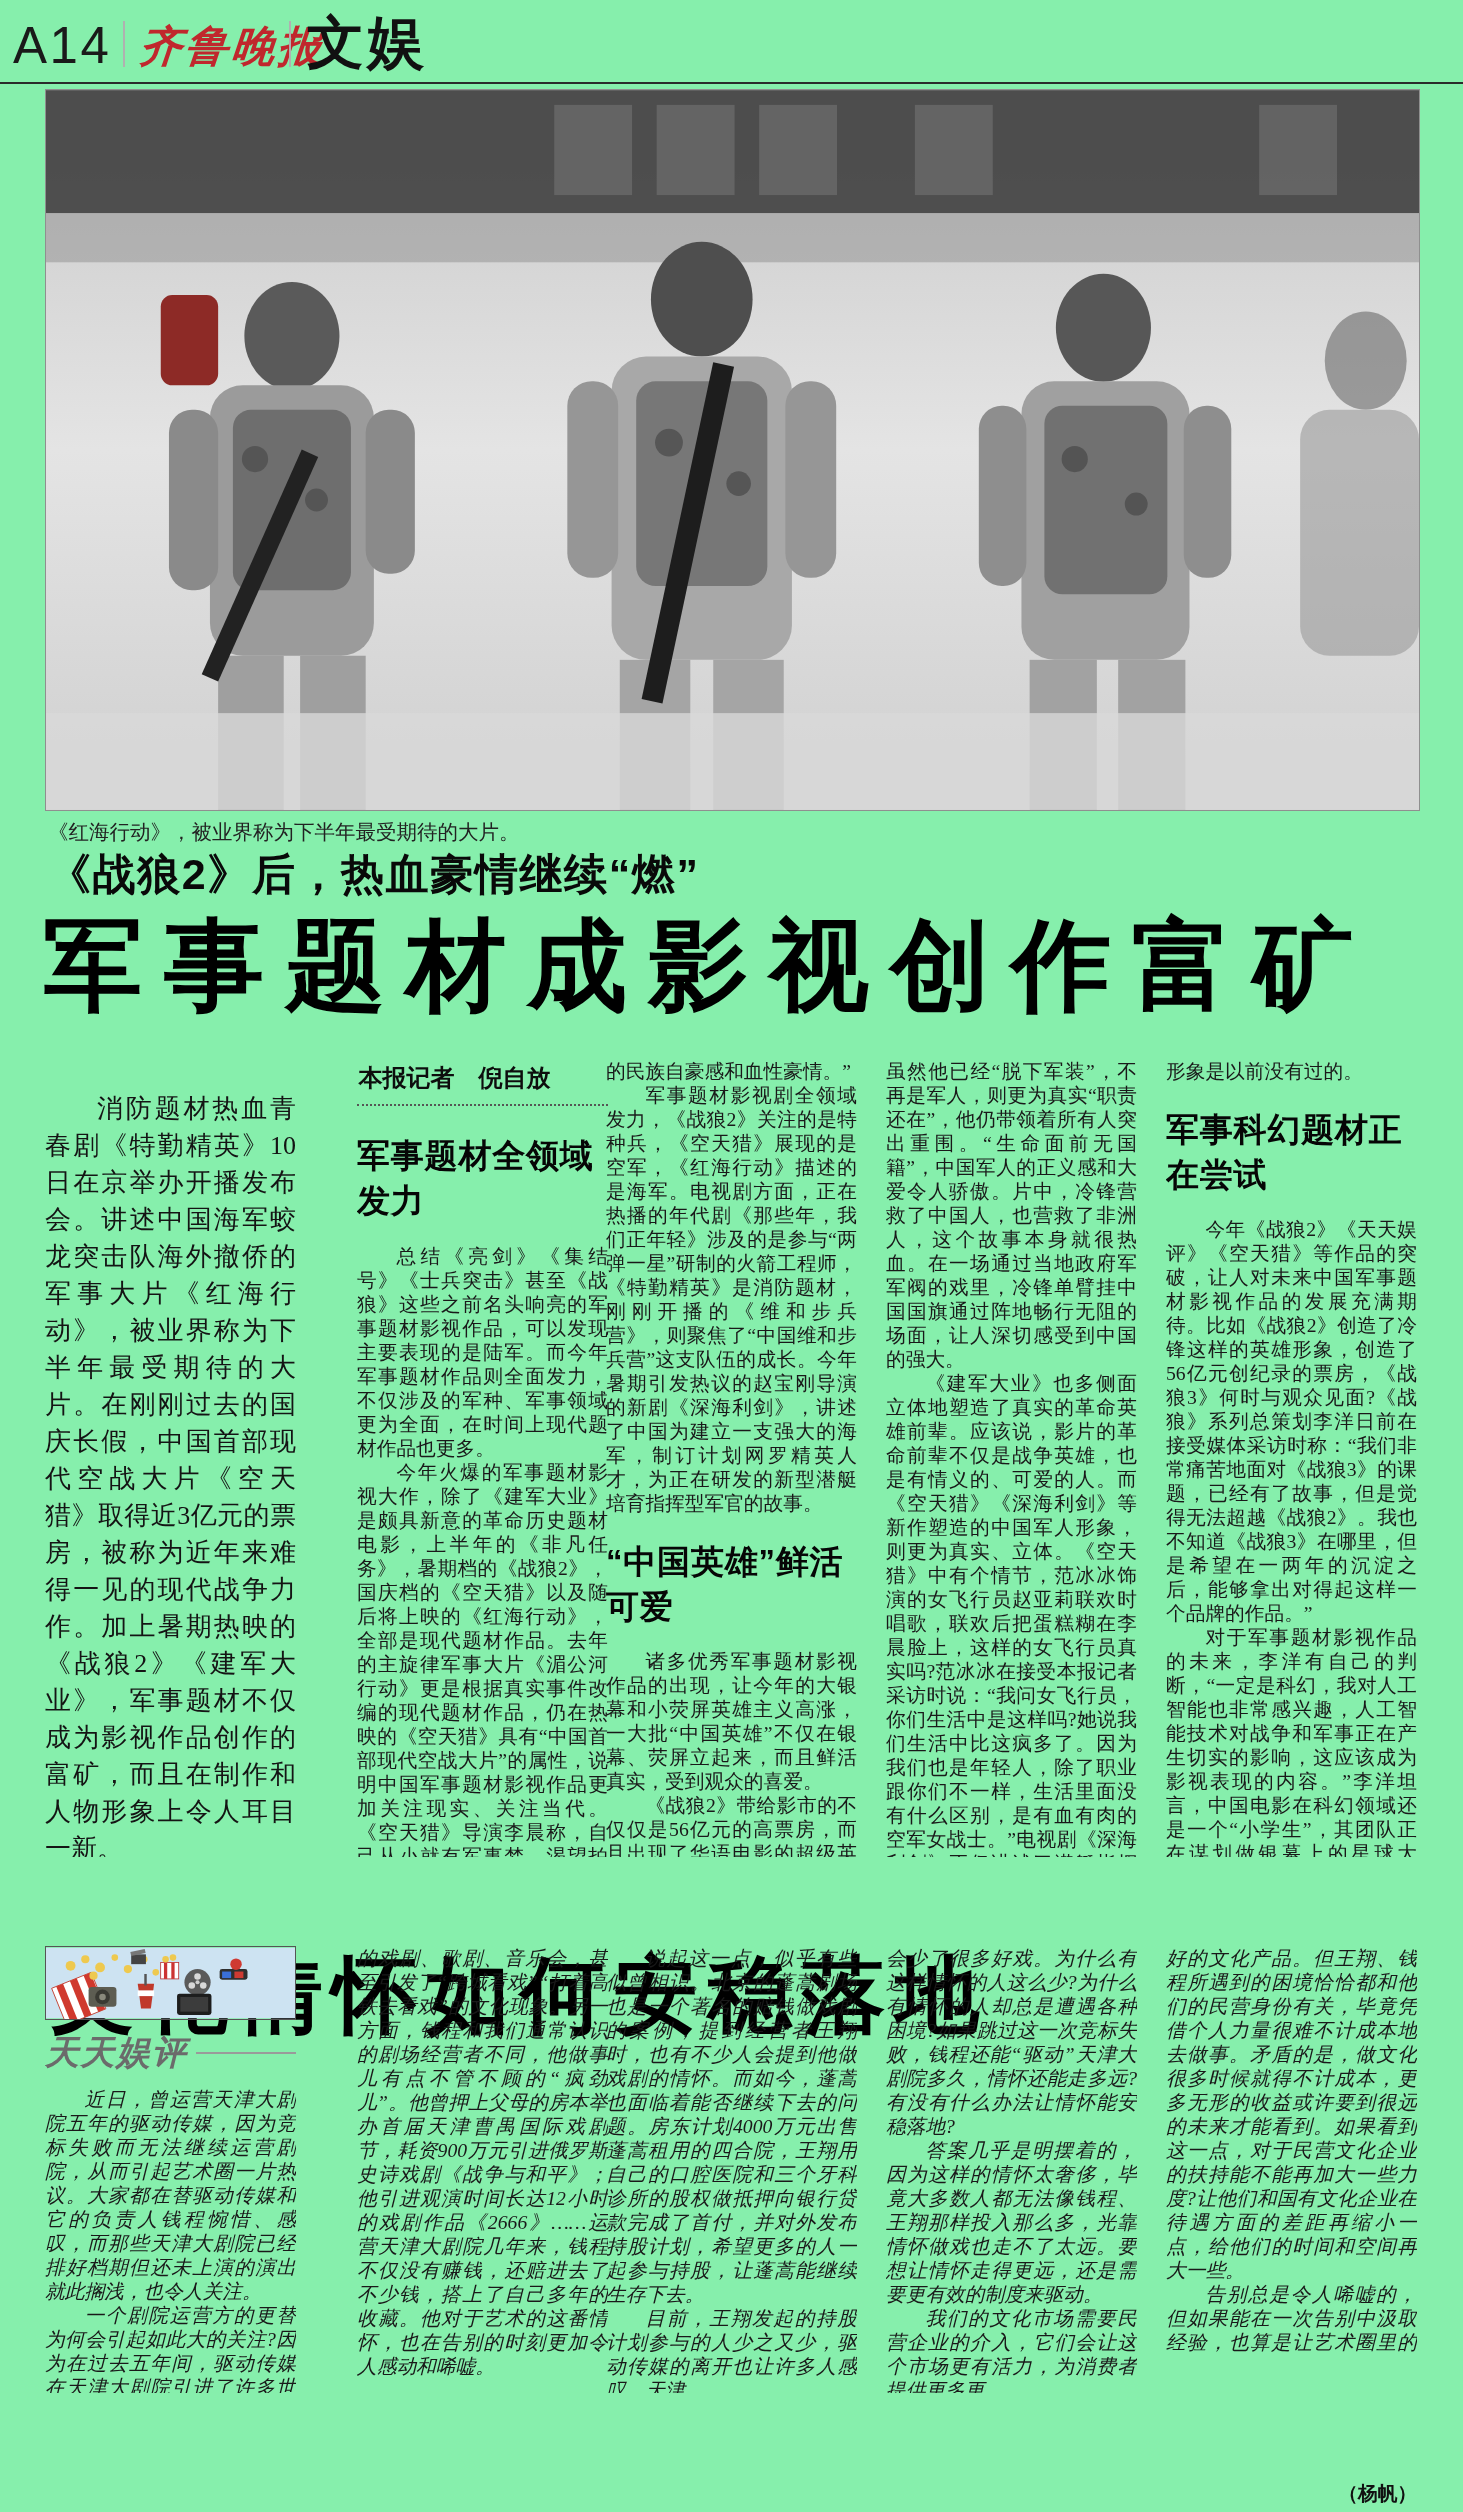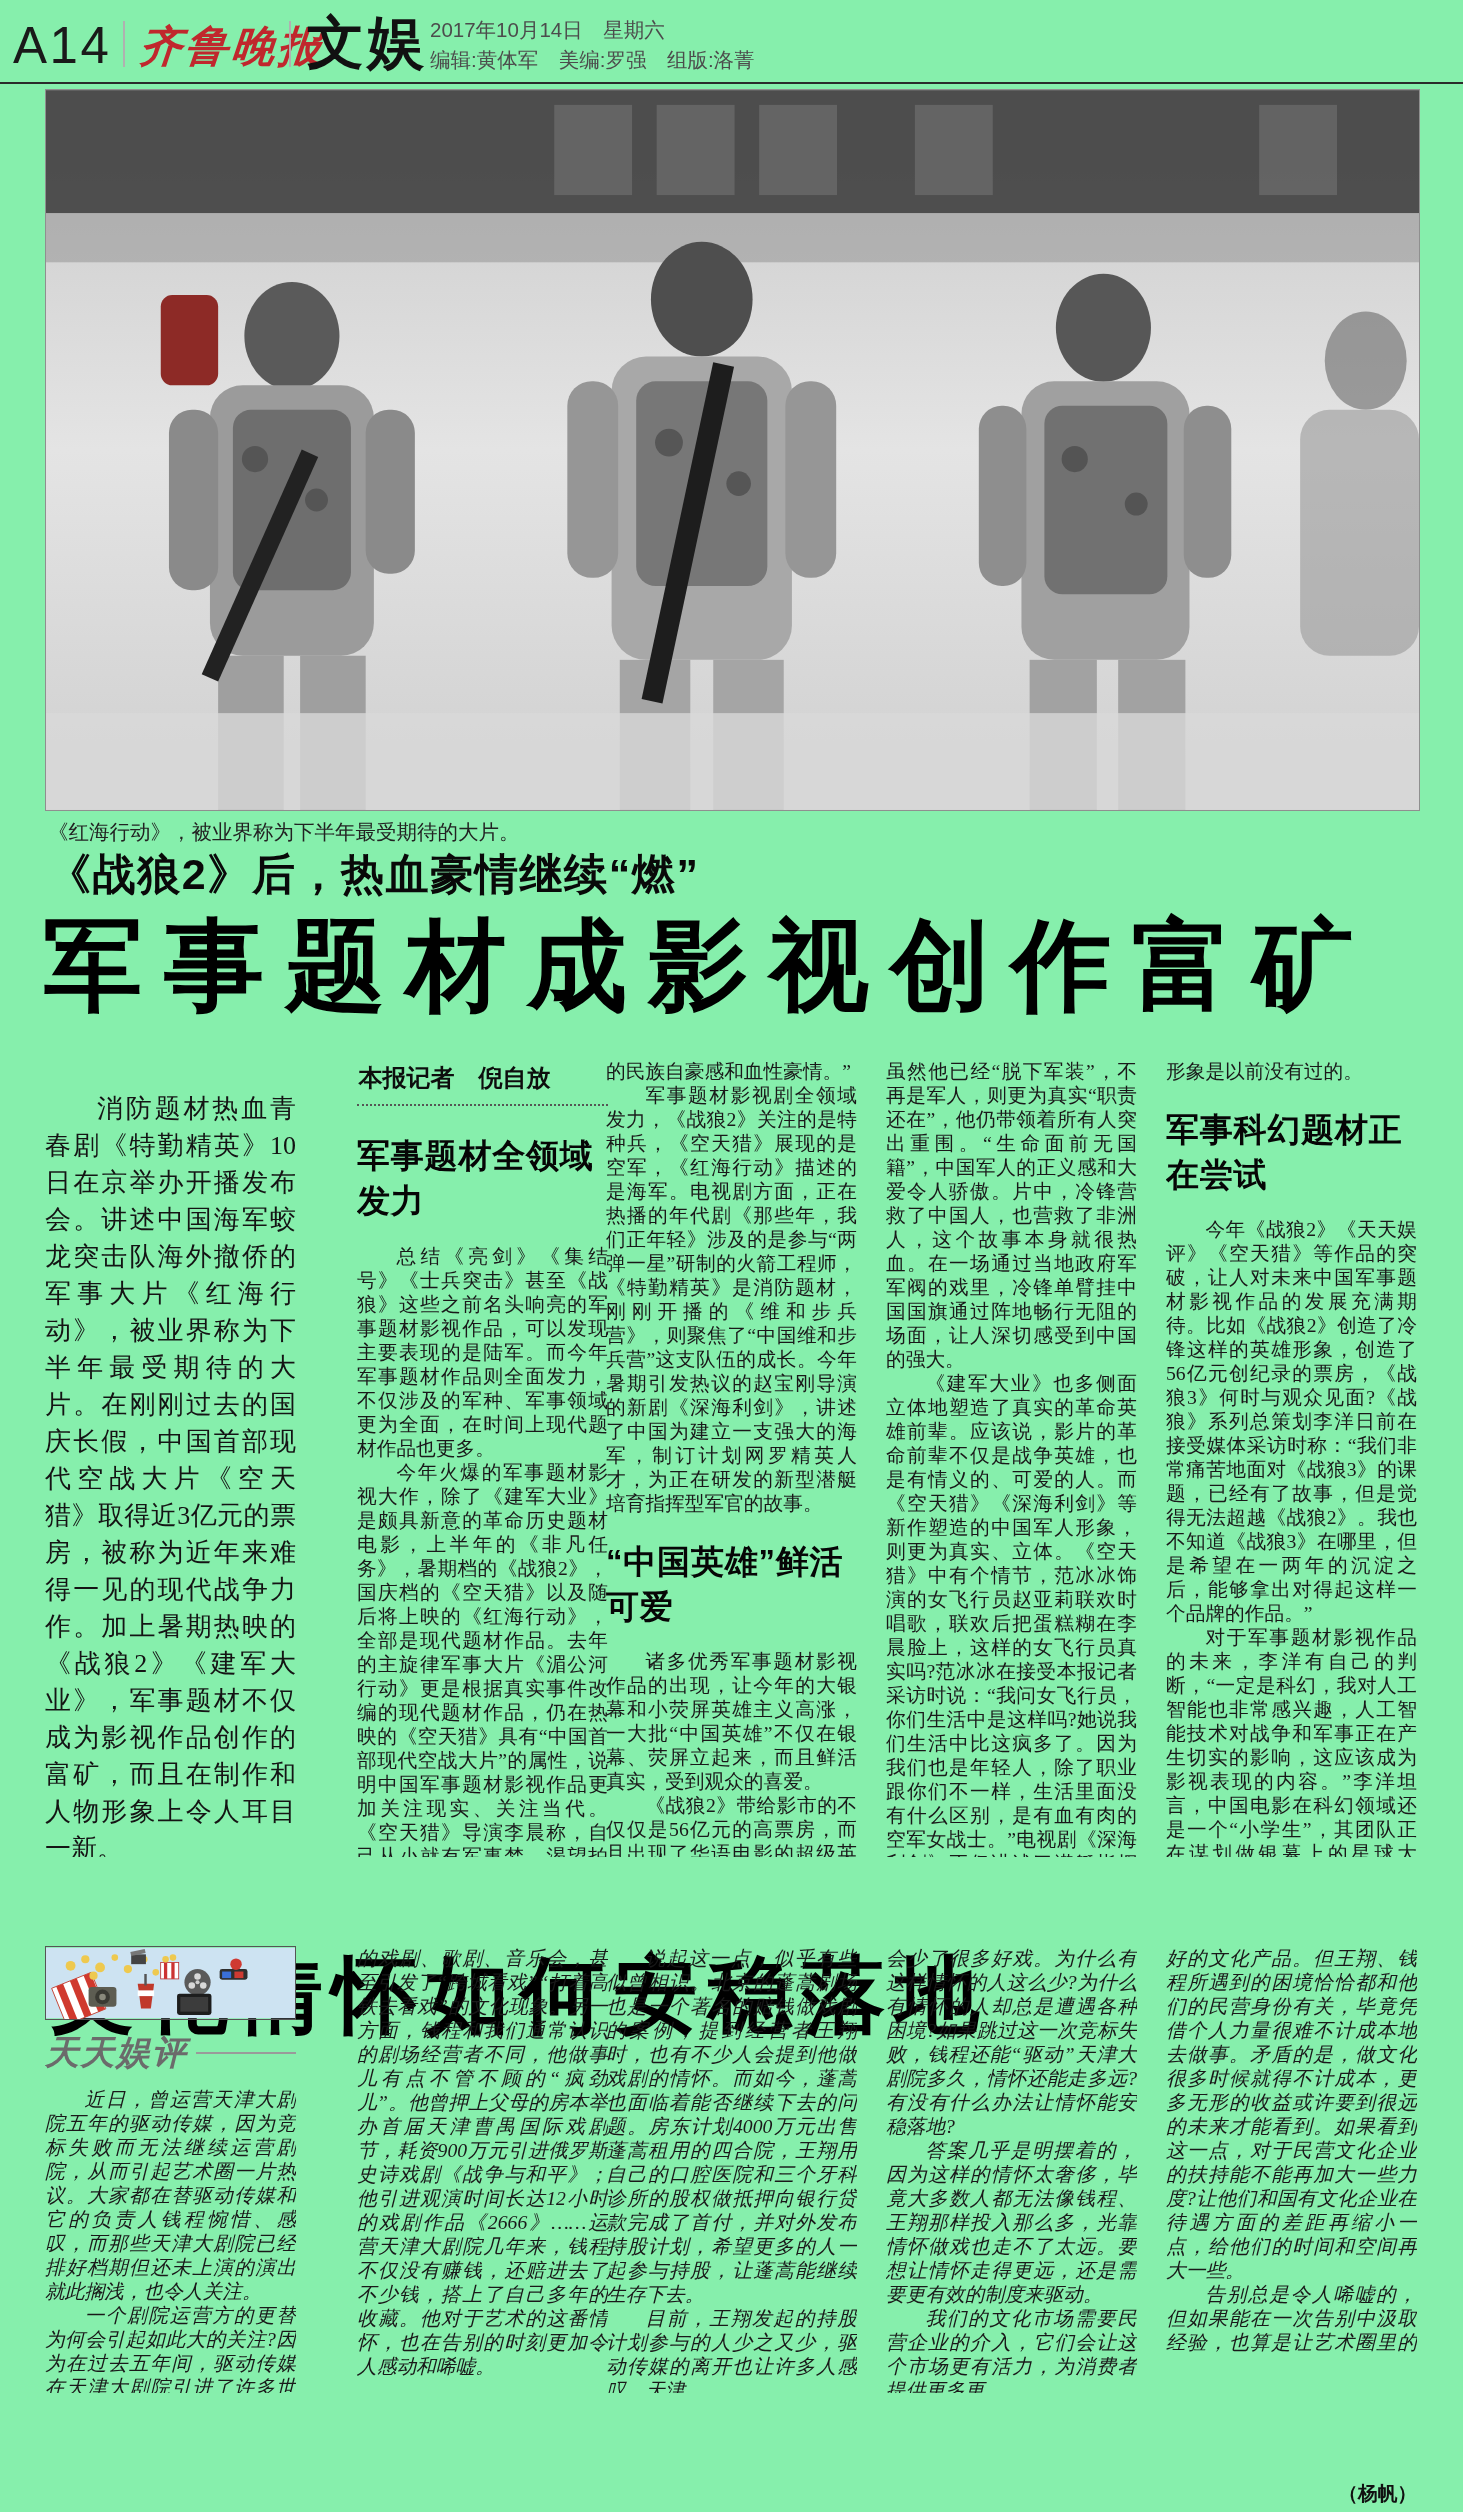--- a/index.html
+++ b/index.html
@@ -51,24 +51,20 @@
 </head>
 <body>
 
 <div class="page">
 
   <div class="abs pagenum">A14</div>
   <div class="abs vline" style="left:123px;"></div>
   <div class="abs logo">齐鲁晚报</div>
   <div class="abs vline" style="left:289px;"></div>
   <div class="abs section-name">文娱</div>
-  <div class="abs dateblock">
-    <div>2017年10月14日　星期六</div>
-    <div>编辑:黄体军　美编:罗强　组版:洛菁</div>
-  </div>
   <div class="abs head-rule"></div>
 
   <div class="abs photo">
     <svg width="1373" height="720" viewBox="0 0 1675 878">
       <defs>
         <linearGradient id="bg" x1="0" y1="0" x2="0" y2="1">
           <stop offset="0" stop-color="#c9c9c9"></stop>
             <stop offset="0.5" stop-color="#e4e4e4"></stop>
           <stop offset="1" stop-color="#cfcfcf"></stop>
         </linearGradient>

